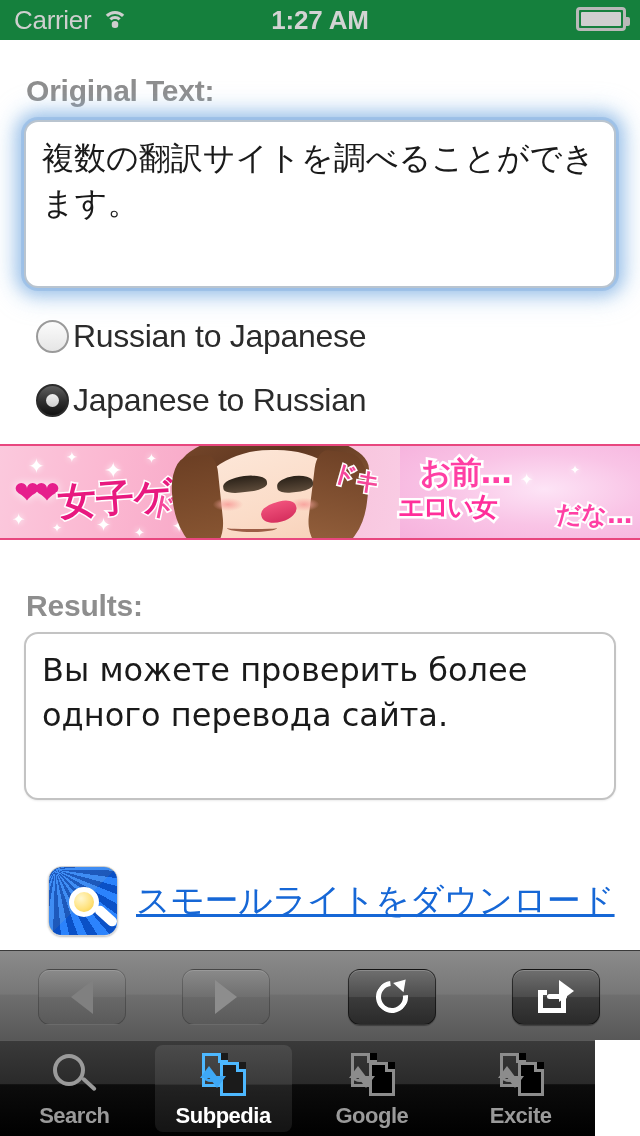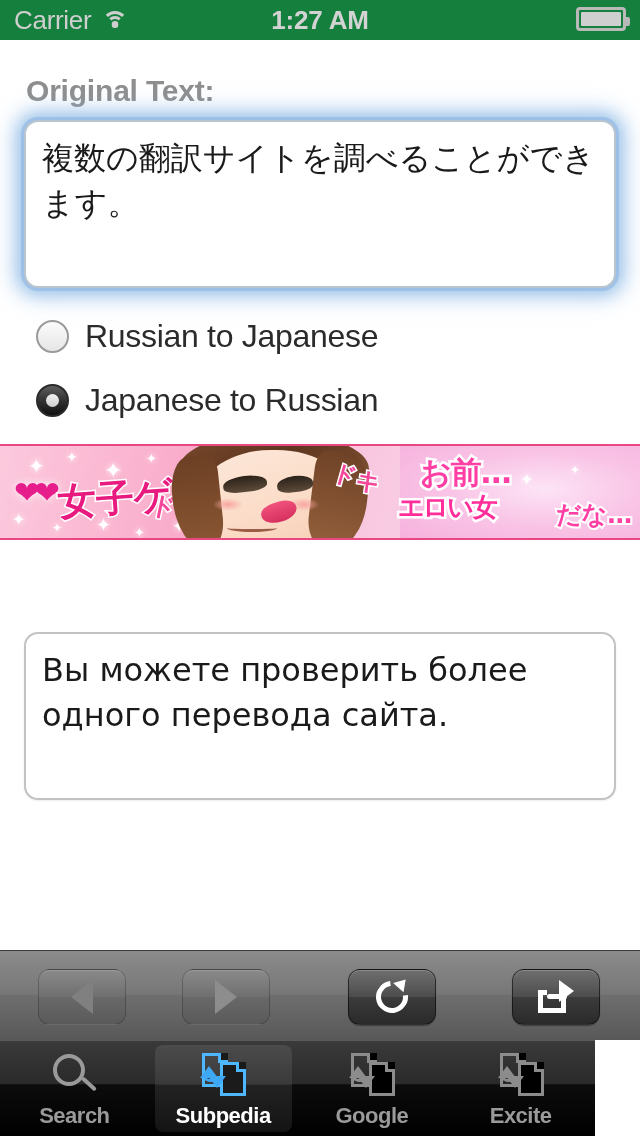--- a/index.html
+++ b/index.html
@@ -68,21 +68,21 @@
                 0 0 16px 7px rgba(120,170,225,.62),
                 0 0 26px 11px rgba(150,195,235,.35);
   }
   #resultsBox {
     left: 24px; top: 592px; width: 592px; height: 168px;
     border-color:#c3c3c3;
     box-shadow: 0 1px 2px rgba(0,0,0,.08);
   }
 
   
-  .radio-row { position:absolute; left:36px; display:flex; align-items:center; gap:16px; }
+  .radio-row { position:absolute; left:36px; display:flex; align-items:center; gap:4px; }
   #radioRow0 { top: 278px; }
   #radioRow1 { top: 342px; }
   .radio {
     width: 33px; height: 33px; border-radius: 50%;
     border: 2px solid #9a9a9a;
     background: linear-gradient(180deg,#fbfbfb 0%, #e6e6e6 100%);
     display:flex; align-items:center; justify-content:center; flex:none;
   }
   .radio.checked {
     border-color:#2b2b2b;
@@ -417,22 +417,31 @@
 
       <span class="doki2">ドキ</span>
       <span class="banner-right-glow"></span>
       <span class="banner-sparkle" style="left:520px; top:26px; font-size:16px; z-index:3;">✦</span>
       <span class="banner-sparkle" style="left:570px; top:18px; font-size:12px; z-index:3;">✦</span>
       <span class="omae">お前…</span>
       <span class="eroi">エロい女</span>
       <span class="dana">だな…</span>
     </a>
 
+    <div class="field-label" id="resultsLabel">Results:</div>
     <textarea class="textbox" id="resultsBox" style="">Вы можете проверить более одного перевода сайта.</textarea>
 
+    <a id="downloadRow" href="#">
+      <span class="app-icon">
+        <span class="rays"></span>
+        <span class="lens"></span>
+        <span class="handle"></span>
+      </span>
+      <span class="dl-link">スモールライトをダウンロード</span>
+    </a>
   </div>
 
   <div class="toolbar">
     <div class="tb-btn disabled" id="btnBack">
       <span class="tri-left"></span>
     </div>
     <div class="tb-btn disabled" id="btnForward">
       <span class="tri-right"></span>
     </div>
     <div class="tb-btn" id="btnReload">

